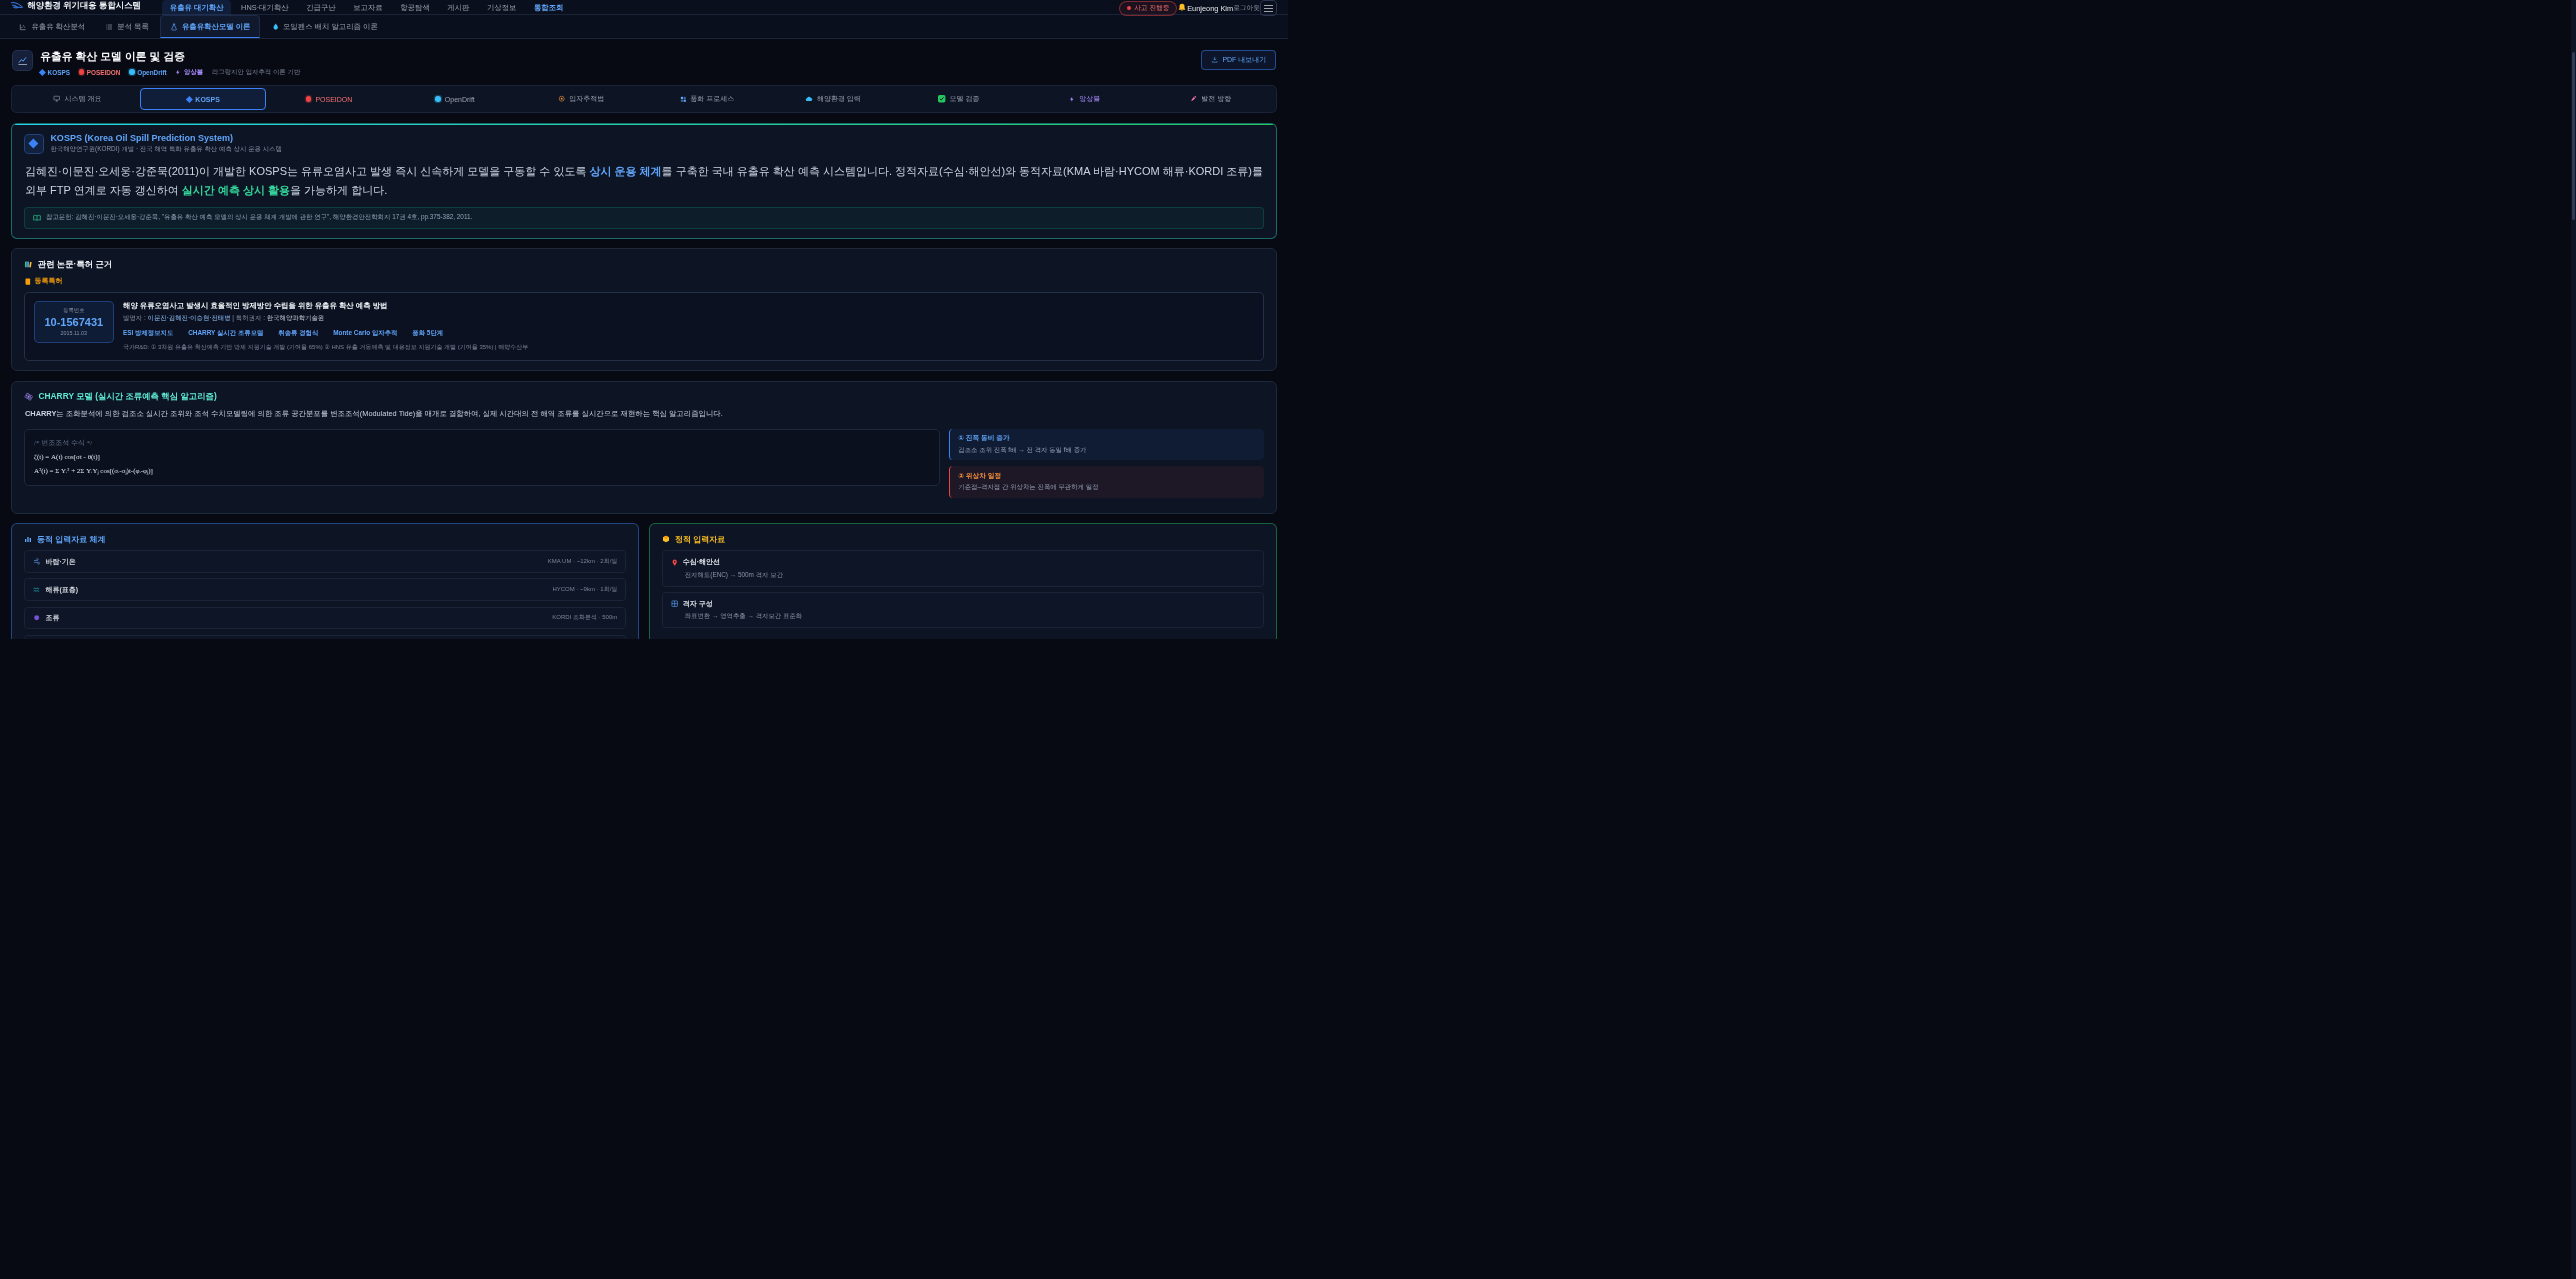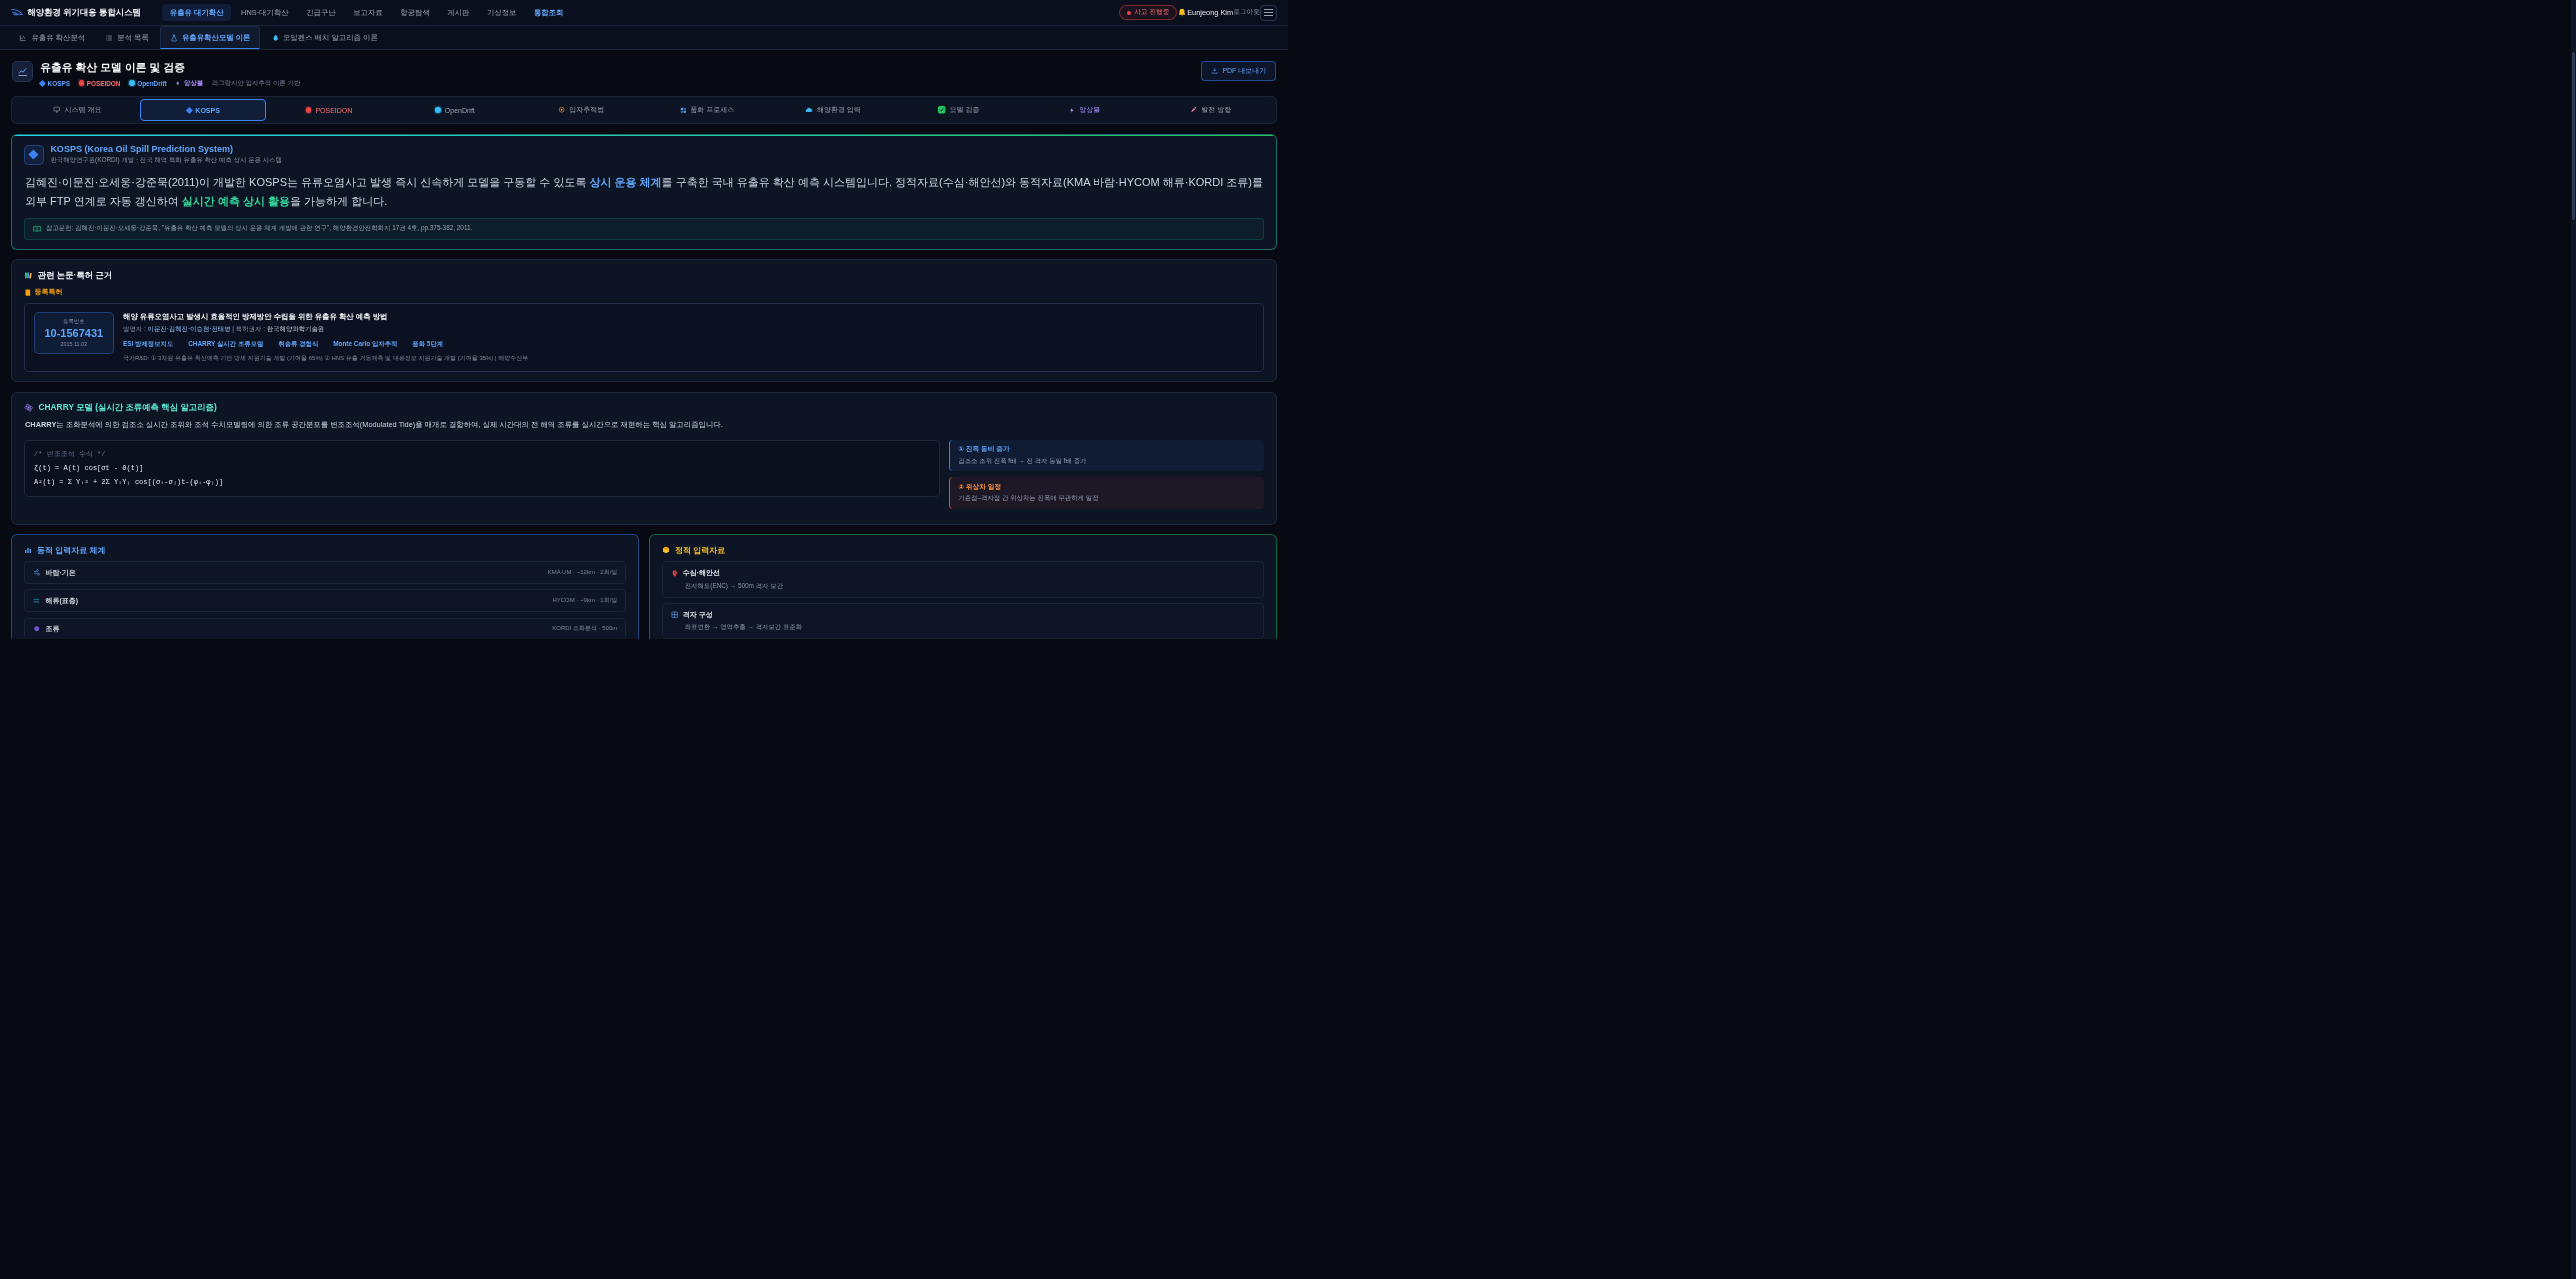--- a/index.html
+++ b/index.html
@@ -1,21 +1,21 @@
 <!DOCTYPE html>
 <html style="font-size:10.7px"><head>
 <meta charset="utf-8">
 <style>
   *{box-sizing:border-box;margin:0;padding:0}
   html,body{width:1288px;background:#070a13;font-family:"Liberation Sans","DejaVu Sans",sans-serif;color:#e5e7eb}
   body{height:639px;overflow:hidden;position:relative}
   svg{display:block}
 
   
-  .topbar{height:26px;display:flex;align-items:center;gap:6.7px;padding:0 10.7px;background:#0a0f1d;border-bottom:0.7px solid #1a2338}
+  .topbar{height:15px;display:flex;align-items:flex-start;gap:6.7px;padding:0 10.7px;background:#0a0f1d;border-bottom:0.7px solid #1a2338}
   .logo{display:flex;align-items:center;gap:4.7px;margin-right:14.8px}
   .logo .app-title{font-size:8.4px;font-weight:bold;color:#f1f5f9;white-space:nowrap}
   .mainnav{display:flex;align-items:center;gap:2.7px;flex:1}
   .nav-item{font-size:7.4px;color:#9ca3af;padding:3.4px 7.4px;border-radius:4px;white-space:nowrap;cursor:pointer}
   .nav-item.active{color:#60a5fa;background:rgba(59,130,246,.13);font-weight:bold}
   .nav-item.highlight{color:#60a5fa;font-weight:bold}
   .top-right{display:flex;align-items:center;gap:0}
   .incident-badge{display:flex;align-items:center;gap:3.4px;font-size:6.7px;color:#f87171;border:0.7px solid rgba(239,68,68,.45);background:rgba(239,68,68,.08);border-radius:670px;padding:2px 6.7px;white-space:nowrap}
   .incident-dot{width:4px;height:4px;border-radius:50%;background:#ef4444}
   .user-name{font-size:7.4px;color:#e5e7eb;white-space:nowrap}
@@ -79,21 +79,21 @@
   .patent-title{font-size:7.4px;font-weight:bold;color:#f1f5f9}
   .patent-meta{font-size:6.4px;color:#8b93a7;margin-top:3.4px}
   .patent-meta .inv{color:#93c5fd}
   .patent-meta .holder{color:#cbd5e1}
   .patent-tags{display:flex;gap:14.8px;margin-top:5.4px;font-size:6.4px;color:#60a5fa;font-weight:bold;flex-wrap:wrap}
   .patent-rnd{font-size:6px;color:#7c8498;margin-top:5.4px}
 
   .card-title-cyan{font-size:8.4px;font-weight:bold;color:#5eead4}
   .charry-body{font-size:7.4px;color:#cbd5e1;line-height:1.7;margin:6px 1.3px 8px}
   .charry-grid{display:grid;grid-template-columns:1fr 315px;gap:9.4px;align-items:start}
-  .codeblock{background:#0a101e;border:0.7px solid #1e293b;border-radius:4.7px;padding:6.7px 9.4px;font-family:Liberation Mono, monospace;font-size:7px;line-height:2}
+  .codeblock{background:#0a101e;border:0.7px solid #1e293b;border-radius:4.7px;padding:6.7px 9.4px;font-family:Liberation Serif, serif;font-size:7px;line-height:2}
   .code-comment{color:#64748b}
   .code-line{color:#e2e8f0}
   .num-orange{color:#fb923c;font-weight:bold}
   .num-blue{color:#60a5fa;font-weight:bold}
   .note-box{border-radius:4px;padding:5.4px 8px;margin-bottom:6px}
   .note-box.blue{background:rgba(59,130,246,.08);border-left:1.3px solid #3b82f6}
   .note-box.red{background:rgba(239,68,68,.08);border-left:1.3px solid #ef4444}
   .note-title{font-size:6.7px;font-weight:bold}
   .note-box.blue .note-title{color:#60a5fa}
   .note-box.red .note-title{color:#fb923c}

